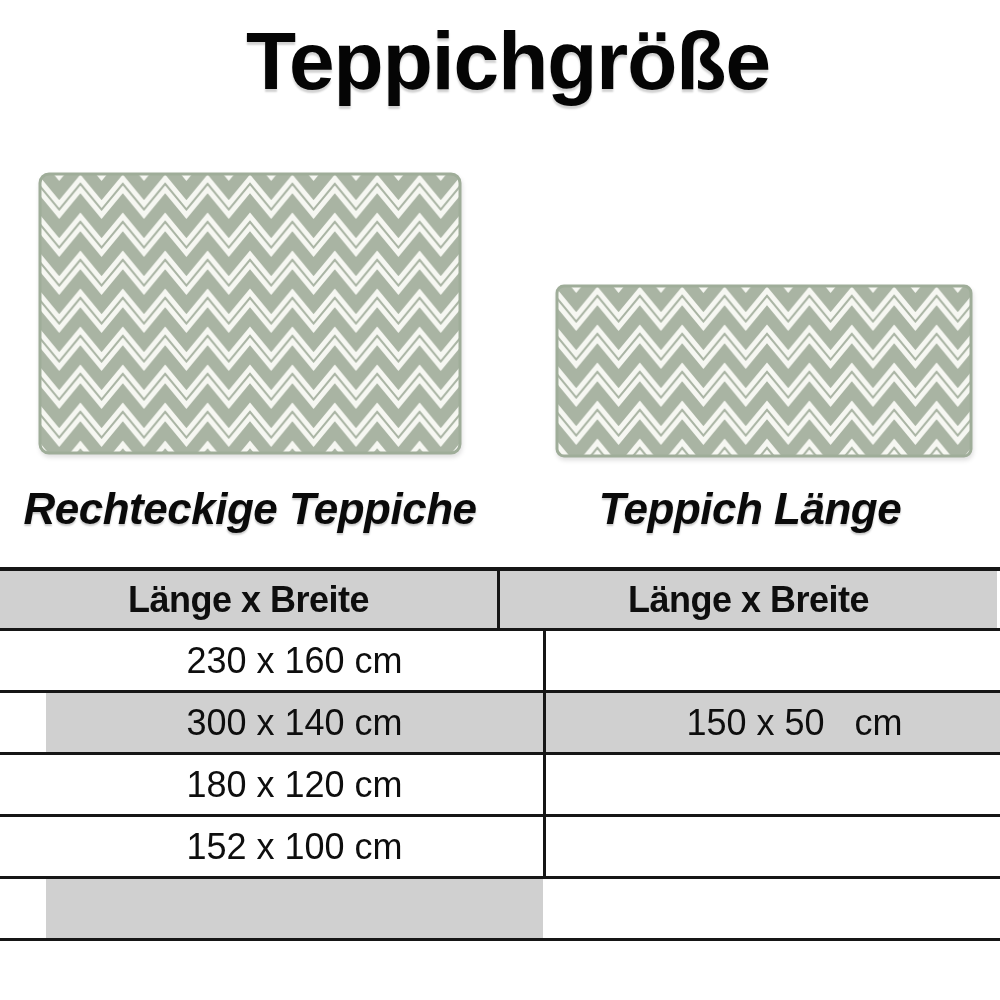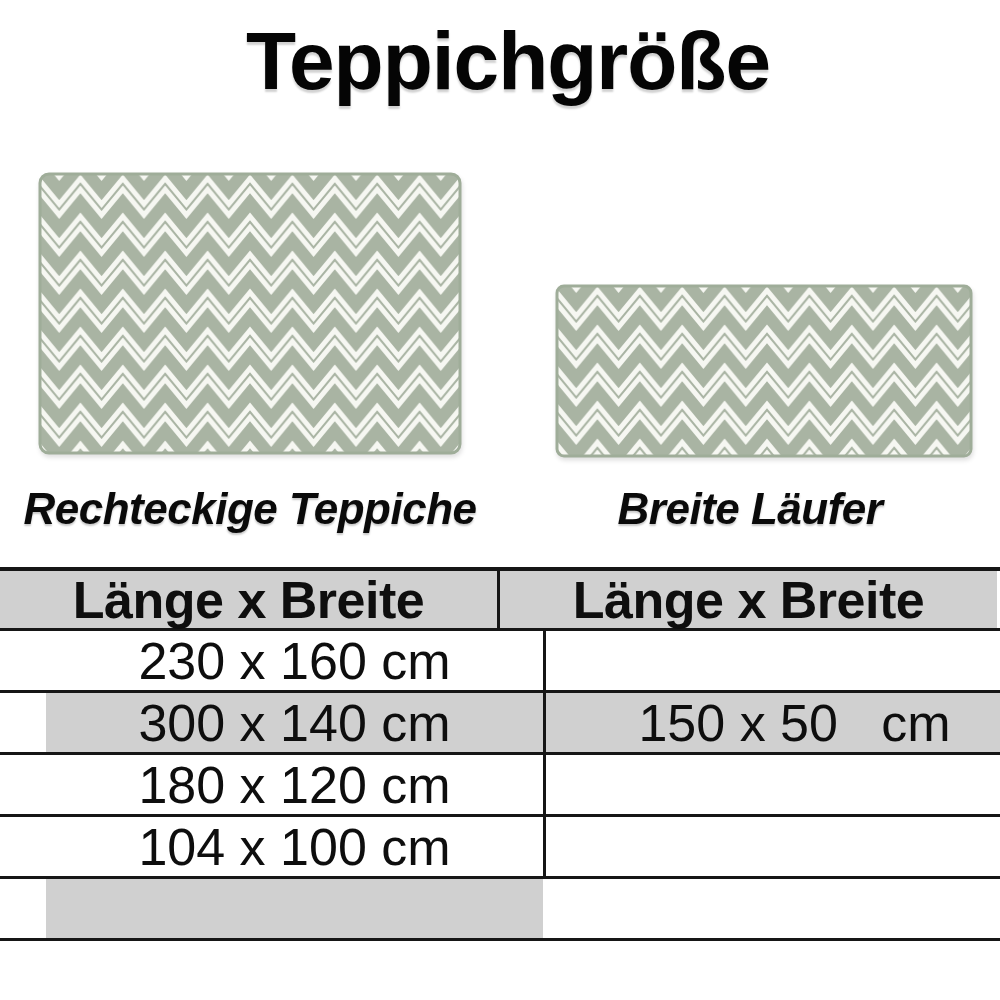--- a/index.html
+++ b/index.html
@@ -42,21 +42,21 @@
   }
   .t-row {
     display: flex; width: 1000px;
     border-bottom: 3px solid #161616;
   }
   .t-row.header { height: 57px; }
   .t-row.data   { height: 59px; padding-left: 46px; }
   .t-cell {
     box-sizing: border-box;
     display: flex; align-items: center; justify-content: center;
-    font-size: 52px; white-space: pre; color: #0e0e0e;
+    font-size: 36px; white-space: pre; color: #0e0e0e;
   }
   .t-cell.left  { width: 500px; border-right: 3px solid #161616; }
   .t-cell.right { width: 497px; }
   .t-row.header .t-cell { font-weight: bold; letter-spacing: -0.5px; }
   .bg-gray  { background: #d0d0d0; }
   .bg-white { background: #ffffff; }
 </style>
 </head>
 <body>
 
@@ -86,21 +86,21 @@
           <path d="M-2 4 L21.2 32 L44.4 4" fill="none" stroke="#f6f7f2" stroke-width="5"></path>
           <path d="M-2 15 L21.2 43 L44.4 15" fill="none" stroke="#f6f7f2" stroke-width="5"></path>
           <path d="M-2 -23 L21.2 5 L44.4 -23" fill="none" stroke="#f6f7f2" stroke-width="5"></path>
         </pattern>
       </defs>
       <rect x="2" y="2" width="414" height="170" rx="7" fill="url(#chevR)" stroke="#9fad99" stroke-width="3"></rect>
     </svg>
   </div>
 
   <div class="label label-left">Rechteckige Teppiche</div>
-  <div class="label label-right">Breite Läufer</div>
+  <div class="label label-right">Teppich Länge</div>
 
   <div class="size-table">
 
     <div class="t-row header">
       <div class="t-cell left bg-gray">Länge x Breite</div>
       <div class="t-cell right bg-gray">Länge x Breite</div>
     </div>
 
     <div class="t-row data">
       <div class="t-cell left bg-white">230 x 160 cm</div>
@@ -111,21 +111,21 @@
       <div class="t-cell right bg-gray">150 x 50   cm</div>
     </div>
 
     <div class="t-row data">
       <div class="t-cell left bg-white">180 x 120 cm</div>
       <div class="t-cell right bg-white"></div>
     </div>
 
 
     <div class="t-row data">
-      <div class="t-cell left bg-white">104 x 100 cm</div>
+      <div class="t-cell left bg-white">152 x 100 cm</div>
       <div class="t-cell right bg-white"></div>
     </div>
 
     <div class="t-row data">
       <div class="t-cell right bg-gray"></div>
     </div>
 
   </div>
 </div>
 

